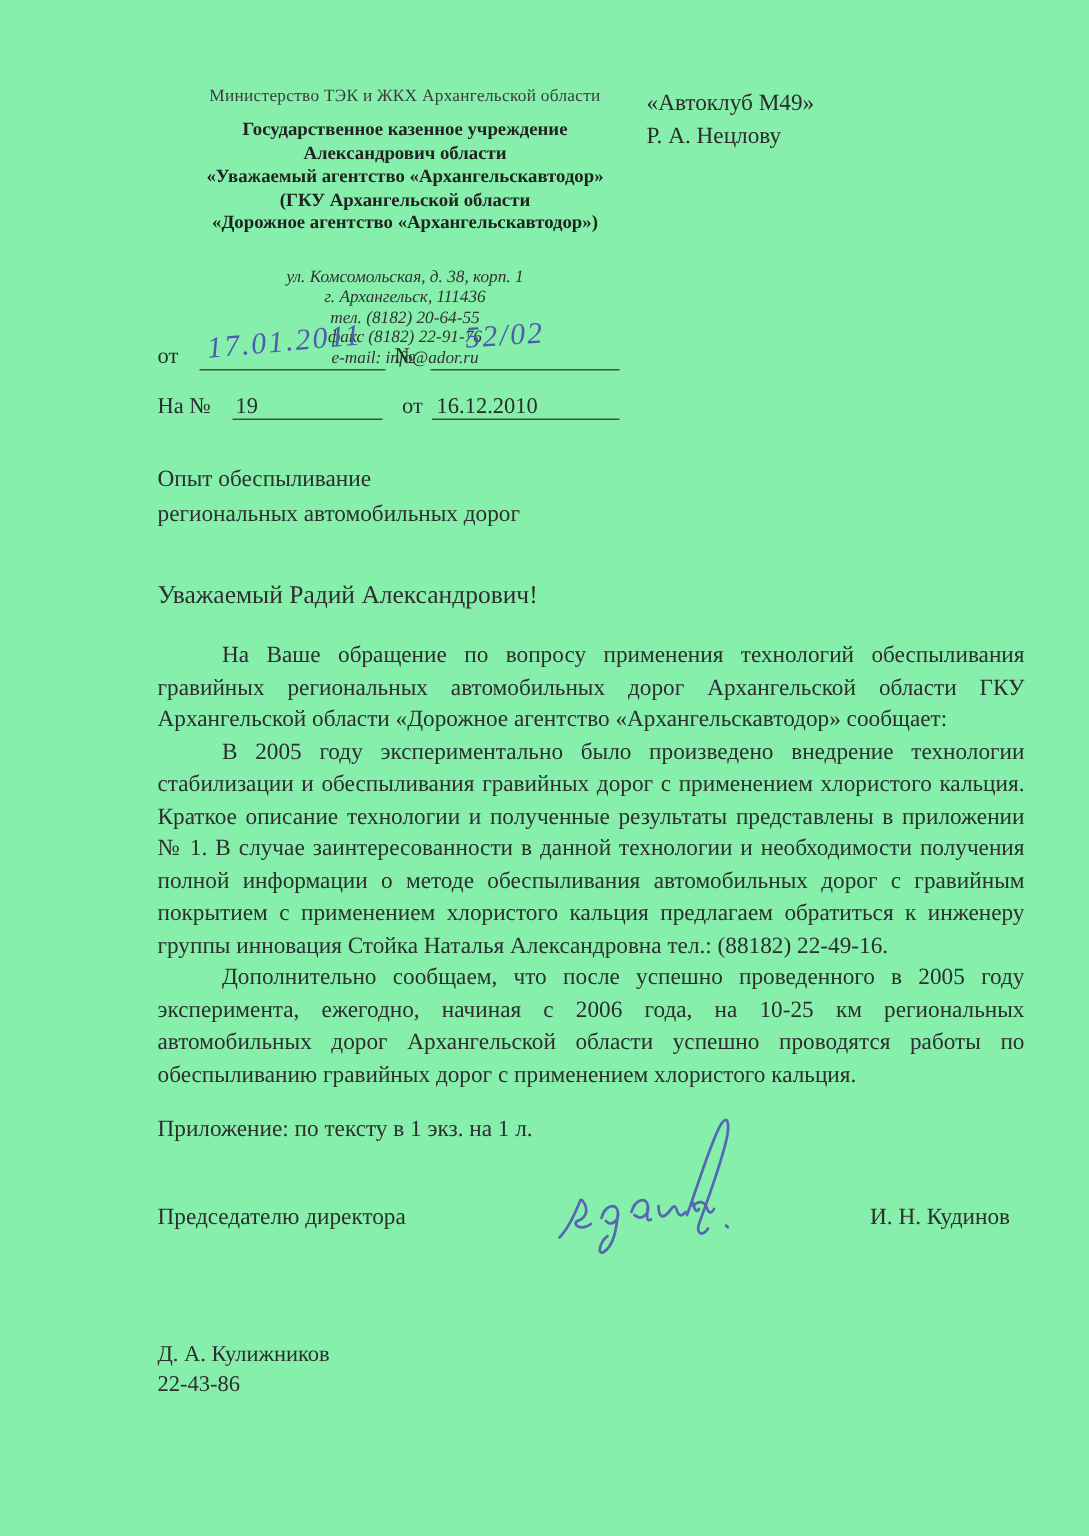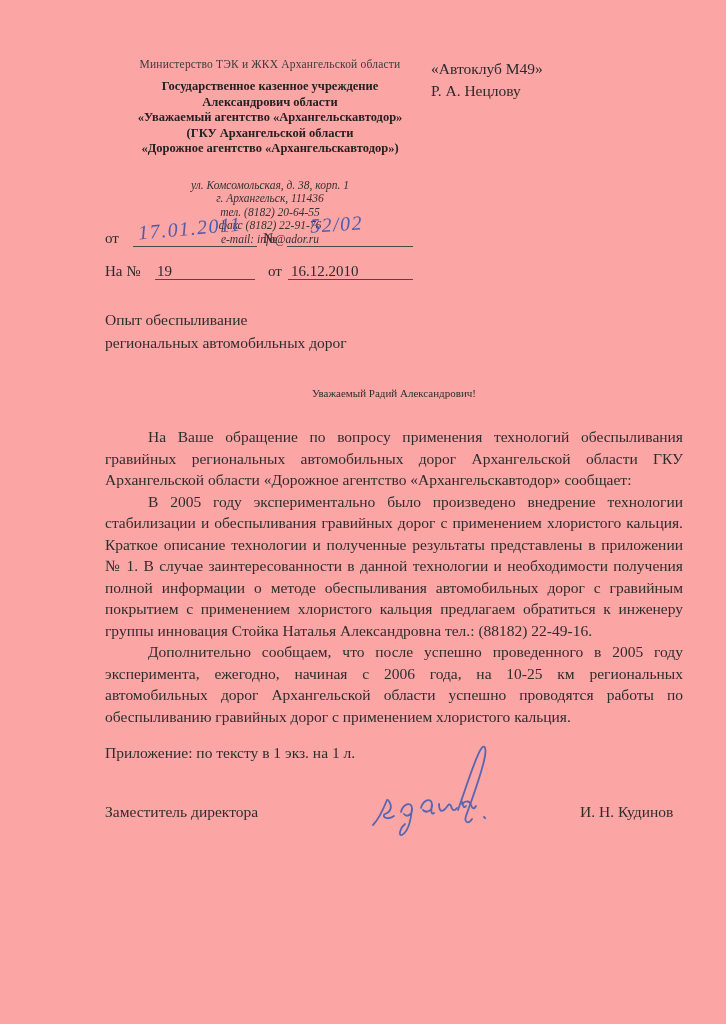--- a/index.html
+++ b/index.html
@@ -1,19 +1,19 @@
 <!DOCTYPE html>
 <html lang="ru"><head>
 <meta charset="utf-8">
 <style>
   html,body{margin:0;padding:0;background:#ffffff;}
   .page{
     position:relative;
     width:726px;height:1024px;
-    background:#fca5a5;
+    background:#86efac;
     font-family:"Liberation Serif", serif;
     color:#2e2e2e;
     overflow:hidden;
   }
   
   .letterhead{
     position:absolute;left:98px;top:58px;width:344px;
     text-align:center;
   }
   .ministry{font-size:11.5px;color:#3c3c3c;letter-spacing:.2px;}
@@ -33,21 +33,21 @@
     font-style:italic;
     color:#4f5cae;
     font-size:20px;
     letter-spacing:1.5px;
     white-space:nowrap;
   }
   .typed{position:absolute;font-size:15px;color:#2b2b2b;white-space:nowrap;}
   
   .subject{position:absolute;left:105px;top:309px;font-size:15.5px;line-height:22.5px;}
   
-  .salutation{position:absolute;left:105px;top:387px;width:578px;text-align:center;font-size:11px;}
+  .salutation{position:absolute;left:105px;top:387px;width:578px;font-size:17px;}
   
   .body-text{position:absolute;left:105px;top:426px;width:578px;font-size:15.5px;line-height:21.5px;text-align:justify;}
   .body-text p{margin:0;text-indent:43px;}
   
   .attachment{position:absolute;left:105px;top:744px;font-size:15.5px;}
   
   .sig-position{position:absolute;left:105px;top:803px;font-size:15.5px;}
   .sig-name{position:absolute;left:580px;top:803px;font-size:15.5px;white-space:nowrap;}
   .sig-scribble{position:absolute;left:338px;top:740px;width:160px;height:100px;}
   
@@ -107,21 +107,21 @@
   <div class="salutation">Уважаемый Радий Александрович!</div>
 
   <div class="body-text">
     <p>На Ваше обращение по вопросу применения технологий обеспыливания гравийных региональных автомобильных дорог Архангельской области ГКУ Архангельской области «Дорожное агентство «Архангельскавтодор» сообщает:</p>
     <p>В 2005 году экспериментально было произведено внедрение технологии стабилизации и обеспыливания гравийных дорог с применением  хлористого кальция. Краткое описание технологии и полученные результаты представлены в приложении № 1. В случае заинтересованности в данной технологии и необходимости получения полной информации о методе обеспыливания автомобильных дорог с гравийным покрытием с применением  хлористого кальция предлагаем обратиться к инженеру группы инновация Стойка Наталья Александровна тел.: (88182) 22-49-16.</p>
     <p>Дополнительно сообщаем, что после успешно проведенного в 2005 году эксперимента, ежегодно, начиная с 2006 года, на 10-25 км региональных автомобильных дорог Архангельской области успешно проводятся работы по обеспыливанию гравийных дорог с применением  хлористого кальция.</p>
   </div>
 
   <div class="attachment">Приложение: по тексту в 1 экз. на 1 л.</div>
 
-  <div class="sig-position">Заместитель директора</div>
+  <div class="sig-position">Председателю директора</div>
 
   <svg class="sig-scribble" viewBox="0 0 160 100" aria-hidden="true">
     <g fill="none" stroke="#5566b2" stroke-width="1.8" stroke-linecap="round" stroke-linejoin="round">
 
       <path d="M49,60 C45,70 40,80 35,85"></path>
       <path d="M50,60 C55,66 53,72 47,74 C43,76 49,81 56,76"></path>
 
       <path d="M63,72 C65,64 73,61 74,68 C75,74 69,78 66,74 M74,68 C73,80 71,91 64,95 C60,96 62,88 67,84"></path>
 
       <path d="M83,68 C85,60 93,57 94,64 C95,70 89,74 85,70 M94,64 C93,71 93,75 96,73"></path>
@@ -131,14 +131,18 @@
       <path d="M124,62 C125,66 126,69 128,66 M124,64 C128,60 132,61 133,65 C134,68 136,70 138,66"></path>
 
       <path d="M120,70 C128,48 137,18 143,9 C147,3 149,9 146,21 C141,41 133,62 128,76 C126,82 130,85 134,79"></path>
 
       <path d="M146,77 l1.2,1.2"></path>
     </g>
   </svg>
 
   <div class="sig-name">И. Н. Кудинов</div>
 
+  <div class="executor">
+    <div>Д. А. Кулижников</div>
+    <div>22-43-86</div>
+  </div>
 
 </div>
 
 </body></html>

